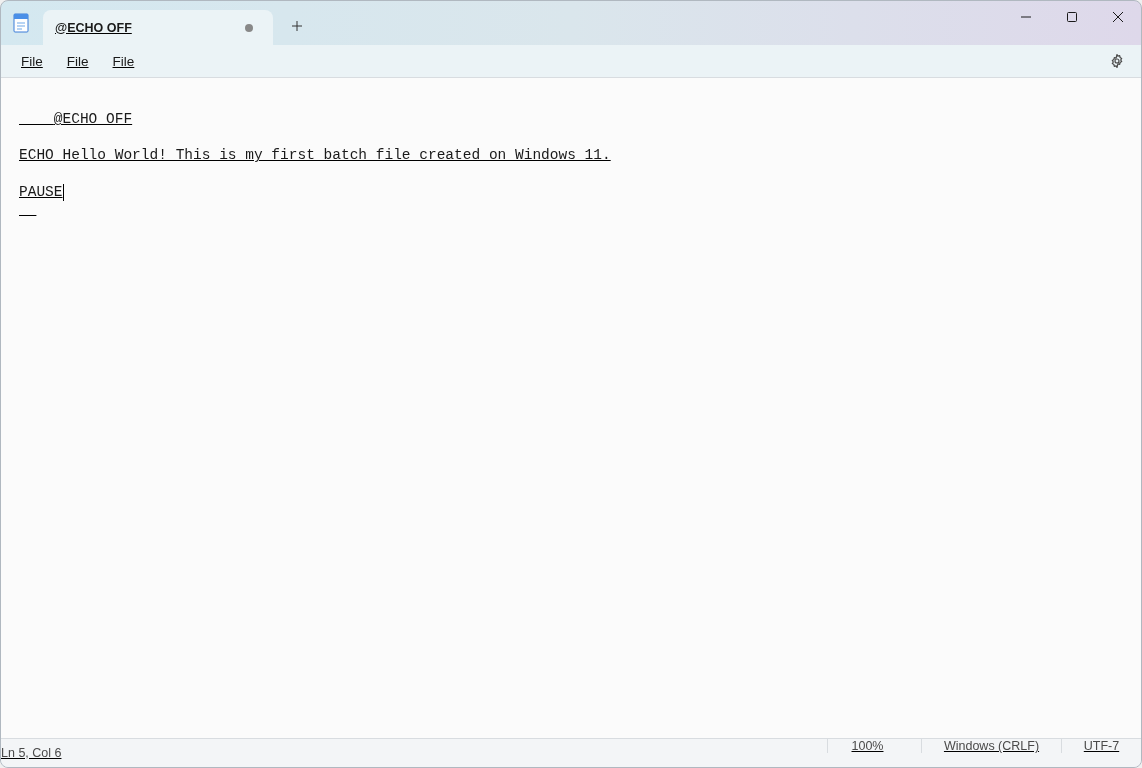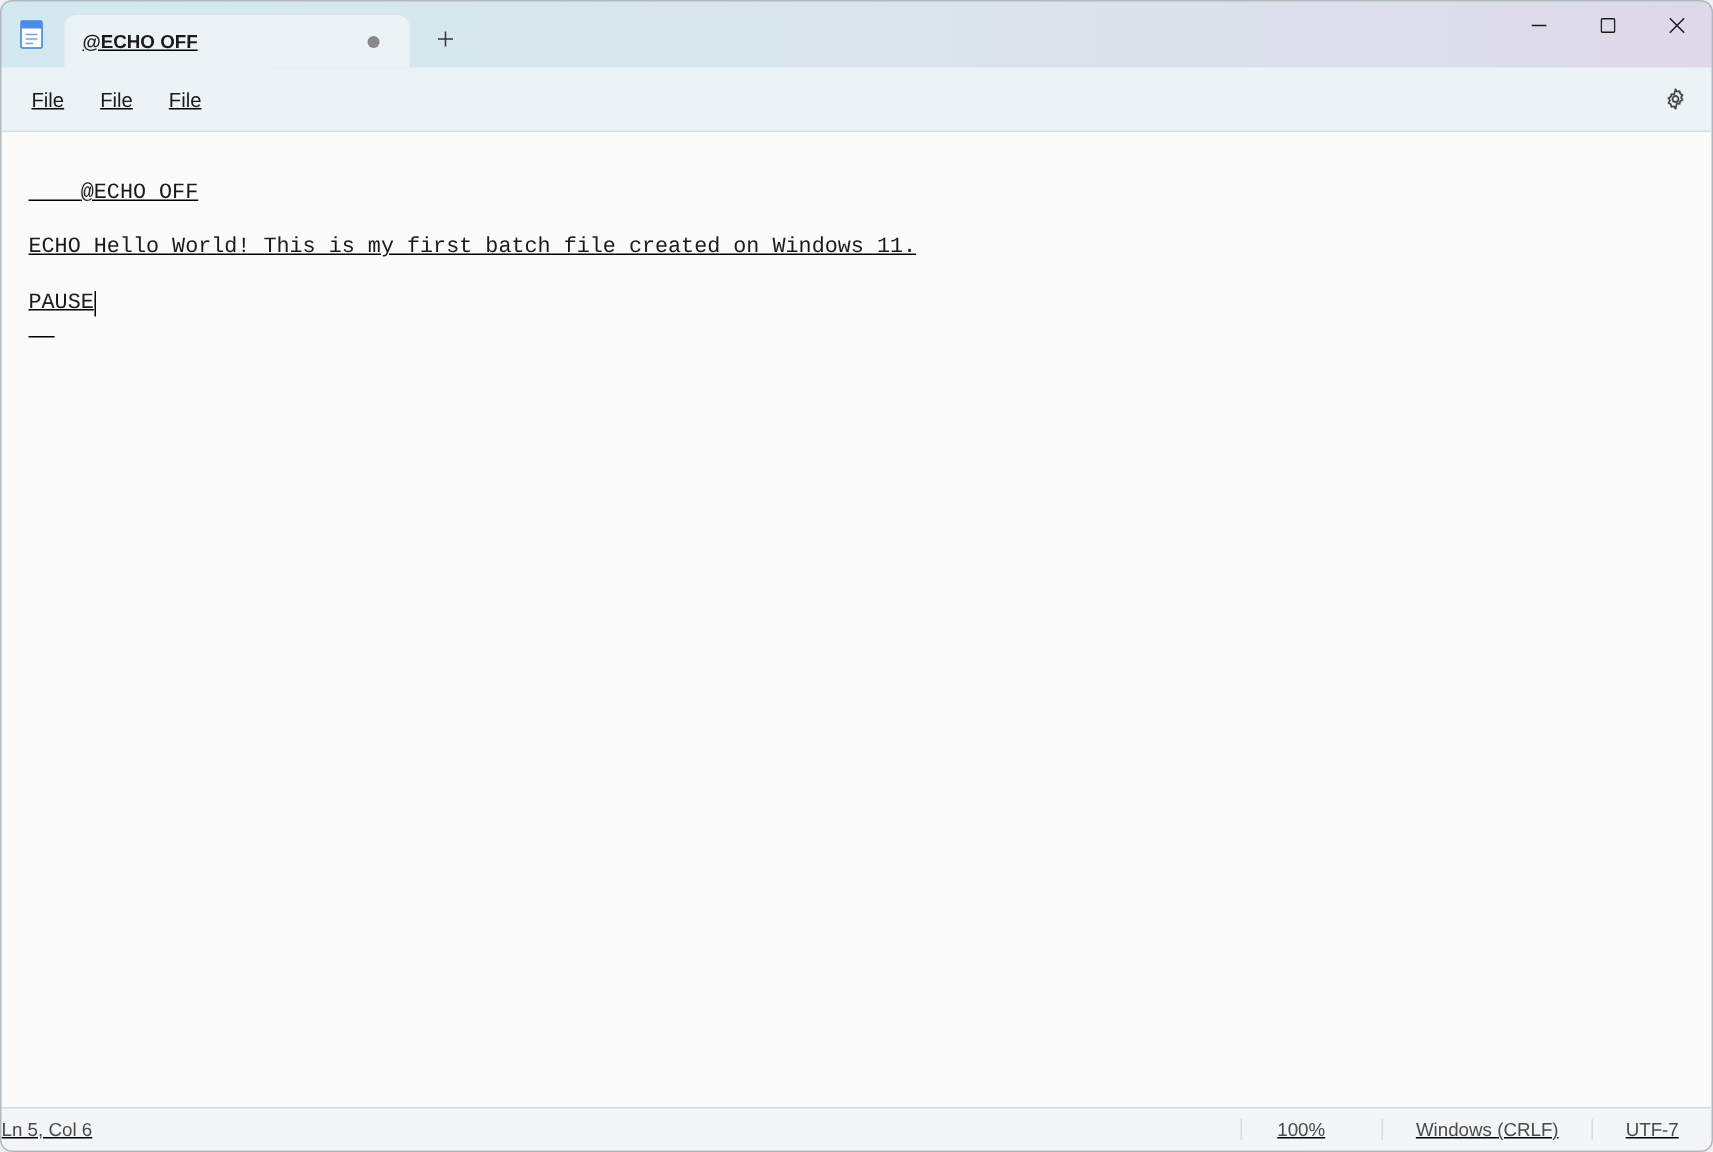--- a/index.html
+++ b/index.html
@@ -89,21 +89,21 @@
     .window-control {
       width: 46px;
       height: 32px;
       display: flex;
       align-items: center;
       justify-content: center;
       cursor: pointer;
       color: #1a1a1a;
     }
     .menubar {
-      height: 43px;
+      height: 33px;
       background: #ebf3f6;
       display: flex;
       align-items: center;
       padding: 0 8px;
       border-bottom: 1px solid #d8dce0;
     }
     .menu-item {
       padding: 4px 12px;
       font-size: 13.5px;
       color: #1a1a1a;
@@ -152,21 +152,21 @@
       align-items: center;
       font-size: 12.5px;
       color: #4a4a4a;
       padding: 0 0;
     }
     .status-left {
     }
     .status-right {
       margin-left: auto;
       display: flex;
-      align-items: center;
+      align-items: flex-start;
       height: 100%;
     }
     .status-item {
       padding: 0 20px;
       border-left: 1px solid #d8dce0;
       display: flex;
       align-items: center;
       min-width: 80px;
       justify-content: center;
     }

